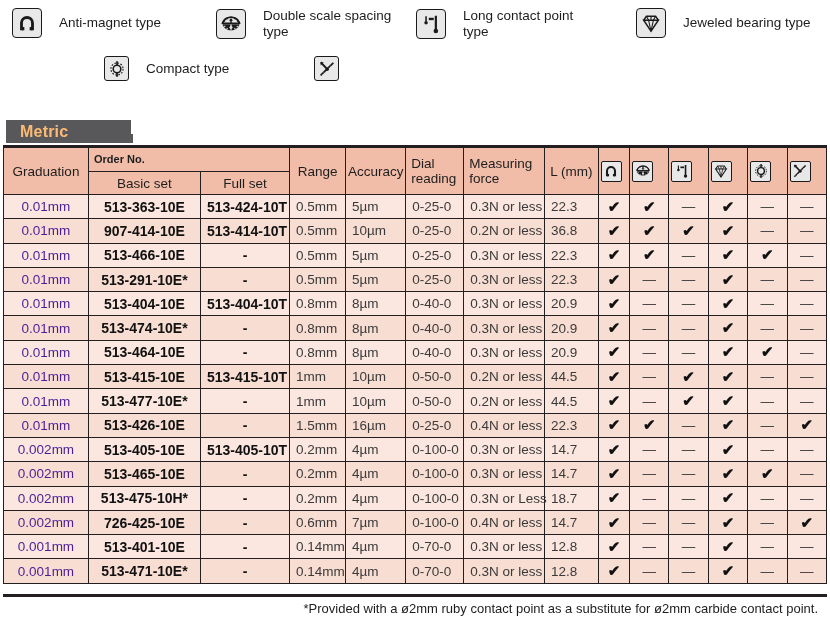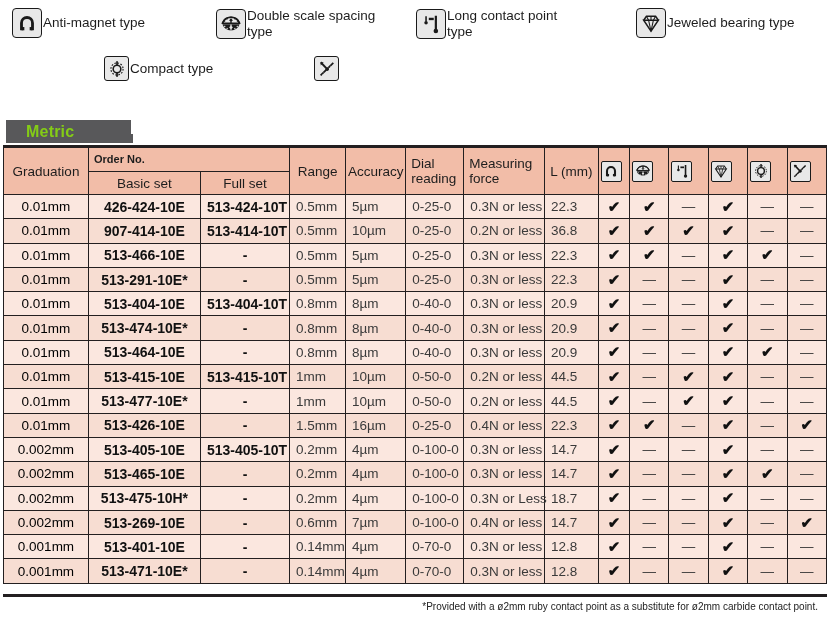--- a/index.html
+++ b/index.html
@@ -12,21 +12,21 @@
     overflow: hidden;
   }
 
   
   #legend { position: relative; width: 830px; height: 112px; }
 
   .legend-item {
     position: absolute;
     display: flex;
     align-items: center;
-    gap: 1px;
+    gap: 17px;
   }
   .legend-item .lbl {
     font-size: 13.5px;
     line-height: 16px;
     color: #1d1d1d;
     max-width: 135px;
   }
 
   .ico {
     width: 30px; height: 30px;
@@ -40,24 +40,24 @@
   .ico-sm { width: 25px; height: 25px; border-width: 1.4px; border-radius: 3px; }
 
   
   #metric-banner {
     position: absolute; left: 6px; top: 120px;
     height: 23px; width: 125px;
     background: #58585a;
     display: flex; align-items: center;
   }
   #metric-banner .mtext {
-    color: #84cc16;
+    color: #fdba74;
     font-weight: bold;
     font-size: 16px;
-    padding-left: 20px;
+    padding-left: 14px;
     letter-spacing: .2px;
   }
   #metric-banner .mtail {
     position: absolute; left: 72px; top: 14px;
     width: 55px; height: 9px; background: #58585a;
   }
 
   
   #tbl-wrap { position: absolute; left: 3px; top: 147px; width: 824px; }
   table { border-collapse: collapse; width: 824px; table-layout: fixed; }
@@ -82,34 +82,34 @@
 
   tbody td {
     height: 24.3px;
     font-size: 13.5px;
     padding: 0 6px;
     white-space: nowrap;
     vertical-align: middle;
   }
   tbody tr.odd td  { background: #fbe7df; }
   tbody tr.even td { background: #f7ddd2; }
-  tbody td.grad { text-align: center; color: #000000; }
+  tbody td.grad { text-align: center; color: #4c1d95; }
   tbody td.ord  { text-align: center; font-weight: bold; font-size: 14px; color: #111; }
   tbody td.val  { text-align: left; color: #3a3a3a; }
   tbody td.mark { text-align: center; font-size: 15px; font-weight: bold; color: #111; padding: 0; }
   tbody td.dash { text-align: center; color: #333; padding: 0; }
 
   .topline { position: absolute; left: 3px; top: 145px; width: 824px; height: 3px; background: #231f20; }
   .botline { position: absolute; left: 3px; top: 594px; width: 824px; height: 3px; background: #231f20; }
 
   
   #footnote {
     position: absolute; left: 0; top: 601px; width: 824px;
     text-align: right;
-    font-size: 10px;
+    font-size: 13px;
     color: #1d1d1d;
     padding-right: 6px;
   }
 </style>
 </head>
 <body>
 
 <div id="legend">
     <div class="legend-item" style="left: 12px; top: 8px;">
       <span class="ico ">
@@ -319,21 +319,21 @@
           </th>
       </tr>
       <tr class="r2">
         <th class="ctr">Basic set</th>
         <th class="ctr">Full set</th>
       </tr>
     </thead>
     <tbody id="tbody">
         <tr class="odd">
           <td class="grad">0.01mm</td>
-          <td class="ord">426-424-10E</td>
+          <td class="ord">513-363-10E</td>
           <td class="ord">513-424-10T</td>
           <td class="val">0.5mm</td>
           <td class="val">5µm</td>
           <td class="val">0-25-0</td>
           <td class="val">0.3N or less</td>
           <td class="val">22.3</td>
           <td class="mark">✔</td>
           <td class="mark">✔</td>
           <td class="dash">—</td>
           <td class="mark">✔</td>
@@ -527,21 +527,21 @@
           <td class="val">18.7</td>
           <td class="mark">✔</td>
           <td class="dash">—</td>
           <td class="dash">—</td>
           <td class="mark">✔</td>
           <td class="dash">—</td>
           <td class="dash">—</td>
         </tr>
         <tr class="even">
           <td class="grad">0.002mm</td>
-          <td class="ord">513-269-10E</td>
+          <td class="ord">726-425-10E</td>
           <td class="ord">-</td>
           <td class="val">0.6mm</td>
           <td class="val">7µm</td>
           <td class="val">0-100-0</td>
           <td class="val">0.4N or less</td>
           <td class="val">14.7</td>
           <td class="mark">✔</td>
           <td class="dash">—</td>
           <td class="dash">—</td>
           <td class="mark">✔</td>

